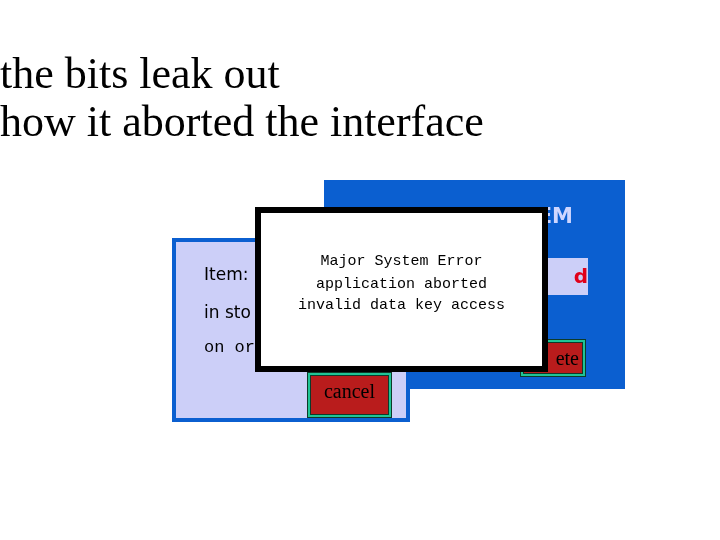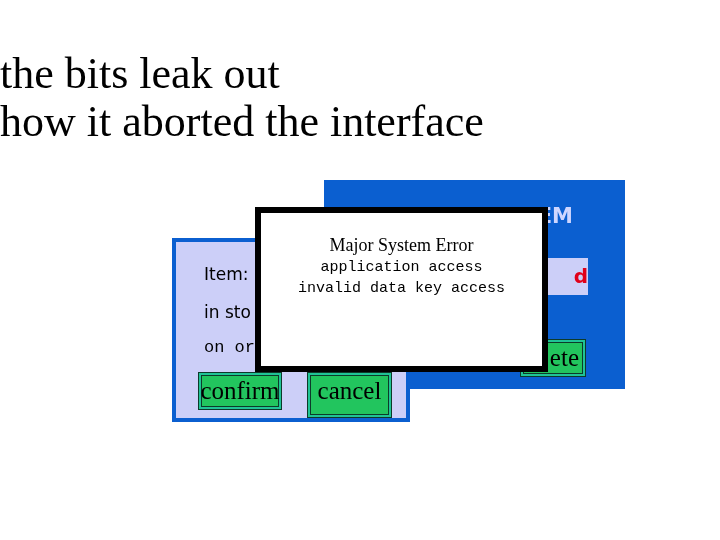--- a/index.html
+++ b/index.html
@@ -5,42 +5,41 @@
   html, body { margin:0; padding:0; }
   body { width:720px; height:540px; background:#ffffff; position:relative; overflow:hidden; }
   .title { position:absolute; left:0; width:720px; font-family:"Liberation Serif", serif; font-size:44px; color:#000; line-height:48px; }
   .t1 { top:50px; }
   .t2 { top:98px; }
   .blue-panel { position:absolute; left:324px; top:180px; width:301px; height:209px; background:#0b5fd0; box-sizing:border-box; }
   .blue-heading { position:absolute; left:0; top:24px; width:249px; text-align:right; font-family:"DejaVu Sans", sans-serif; font-weight:bold; font-size:21px; color:#cfd6ff; }
   .red-field { position:absolute; left:220px; top:78px; width:44px; height:37px; background:#cccff8; color:#e0001a; font-family:"DejaVu Sans", sans-serif; font-weight:bold; font-size:20px; line-height:37px; padding-left:6px; box-sizing:border-box; overflow:hidden; white-space:nowrap; direction:rtl; }
   .light-panel { position:absolute; left:172px; top:238px; width:238px; height:184px; background:#cccff8; border:4px solid #0b5fd0; box-sizing:border-box; }
   .lbl { position:absolute; left:8px; font-family:"DejaVu Sans", sans-serif; font-size:17px; color:#000;margin-left:20px; }
-  .btn { position:absolute; background:#22c55e; border:1px solid #0d3a2a; box-shadow: inset 0 0 0 2px #1fc495, inset 0 0 0 3px #0d3a2a; font-family:"Liberation Serif", serif; font-size:25px; color:#000; text-align:center; line-height:36px; box-sizing:border-box; }
+  .btn { position:absolute; background:#b91c1c; border:1px solid #0d3a2a; box-shadow: inset 0 0 0 2px #1fc495, inset 0 0 0 3px #0d3a2a; font-family:"Liberation Serif", serif; font-size:20px; color:#000; text-align:center; line-height:36px; box-sizing:border-box; }
   .error-box { position:absolute; left:255px; top:207px; width:293px; height:165px; background:#fff; border:6px solid #000; box-sizing:border-box; text-align:center; font-family:"Liberation Mono", monospace; color:#000; }
-  .err-title { margin-top:20px; font-size:18px; line-height:24px;font-family:Liberation Serif, serif; }
+  .err-title { margin-top:37px; font-size:15px; line-height:24px; }
   .err-line { font-size:15px; line-height:21px; }
 </style>
 </head>
 <body>
 
 <div class="title t1">the bits leak out</div>
 <div class="title t2">how it aborted the interface</div>
 
 <div class="blue-panel">
   <div class="blue-heading">EM</div>
   <div class="red-field">d</div>
   <div class="btn" style="left:196px;top:159px;width:66px;height:38px;text-align:right;padding-right:6px;">ete</div>
 </div>
 
 <div class="light-panel">
   <div class="lbl" style="top:22px;">Item:</div>
   <div class="lbl" style="top:60px;">in sto</div>
   <div class="lbl" style="top:96px;font-family:Liberation Mono, monospace;">on or</div>
-  <div class="btn" style="left:22px;top:130px;width:84px;height:38px;">confirm</div>
   <div class="btn" style="left:131px;top:130px;width:85px;height:46px;">cancel</div>
 </div>
 
 <div class="error-box">
   <div class="err-title">Major System Error</div>
-  <div class="err-line">application access</div>
+  <div class="err-line">application aborted</div>
   <div class="err-line">invalid data key access</div>
 </div>
 
 </body></html>

